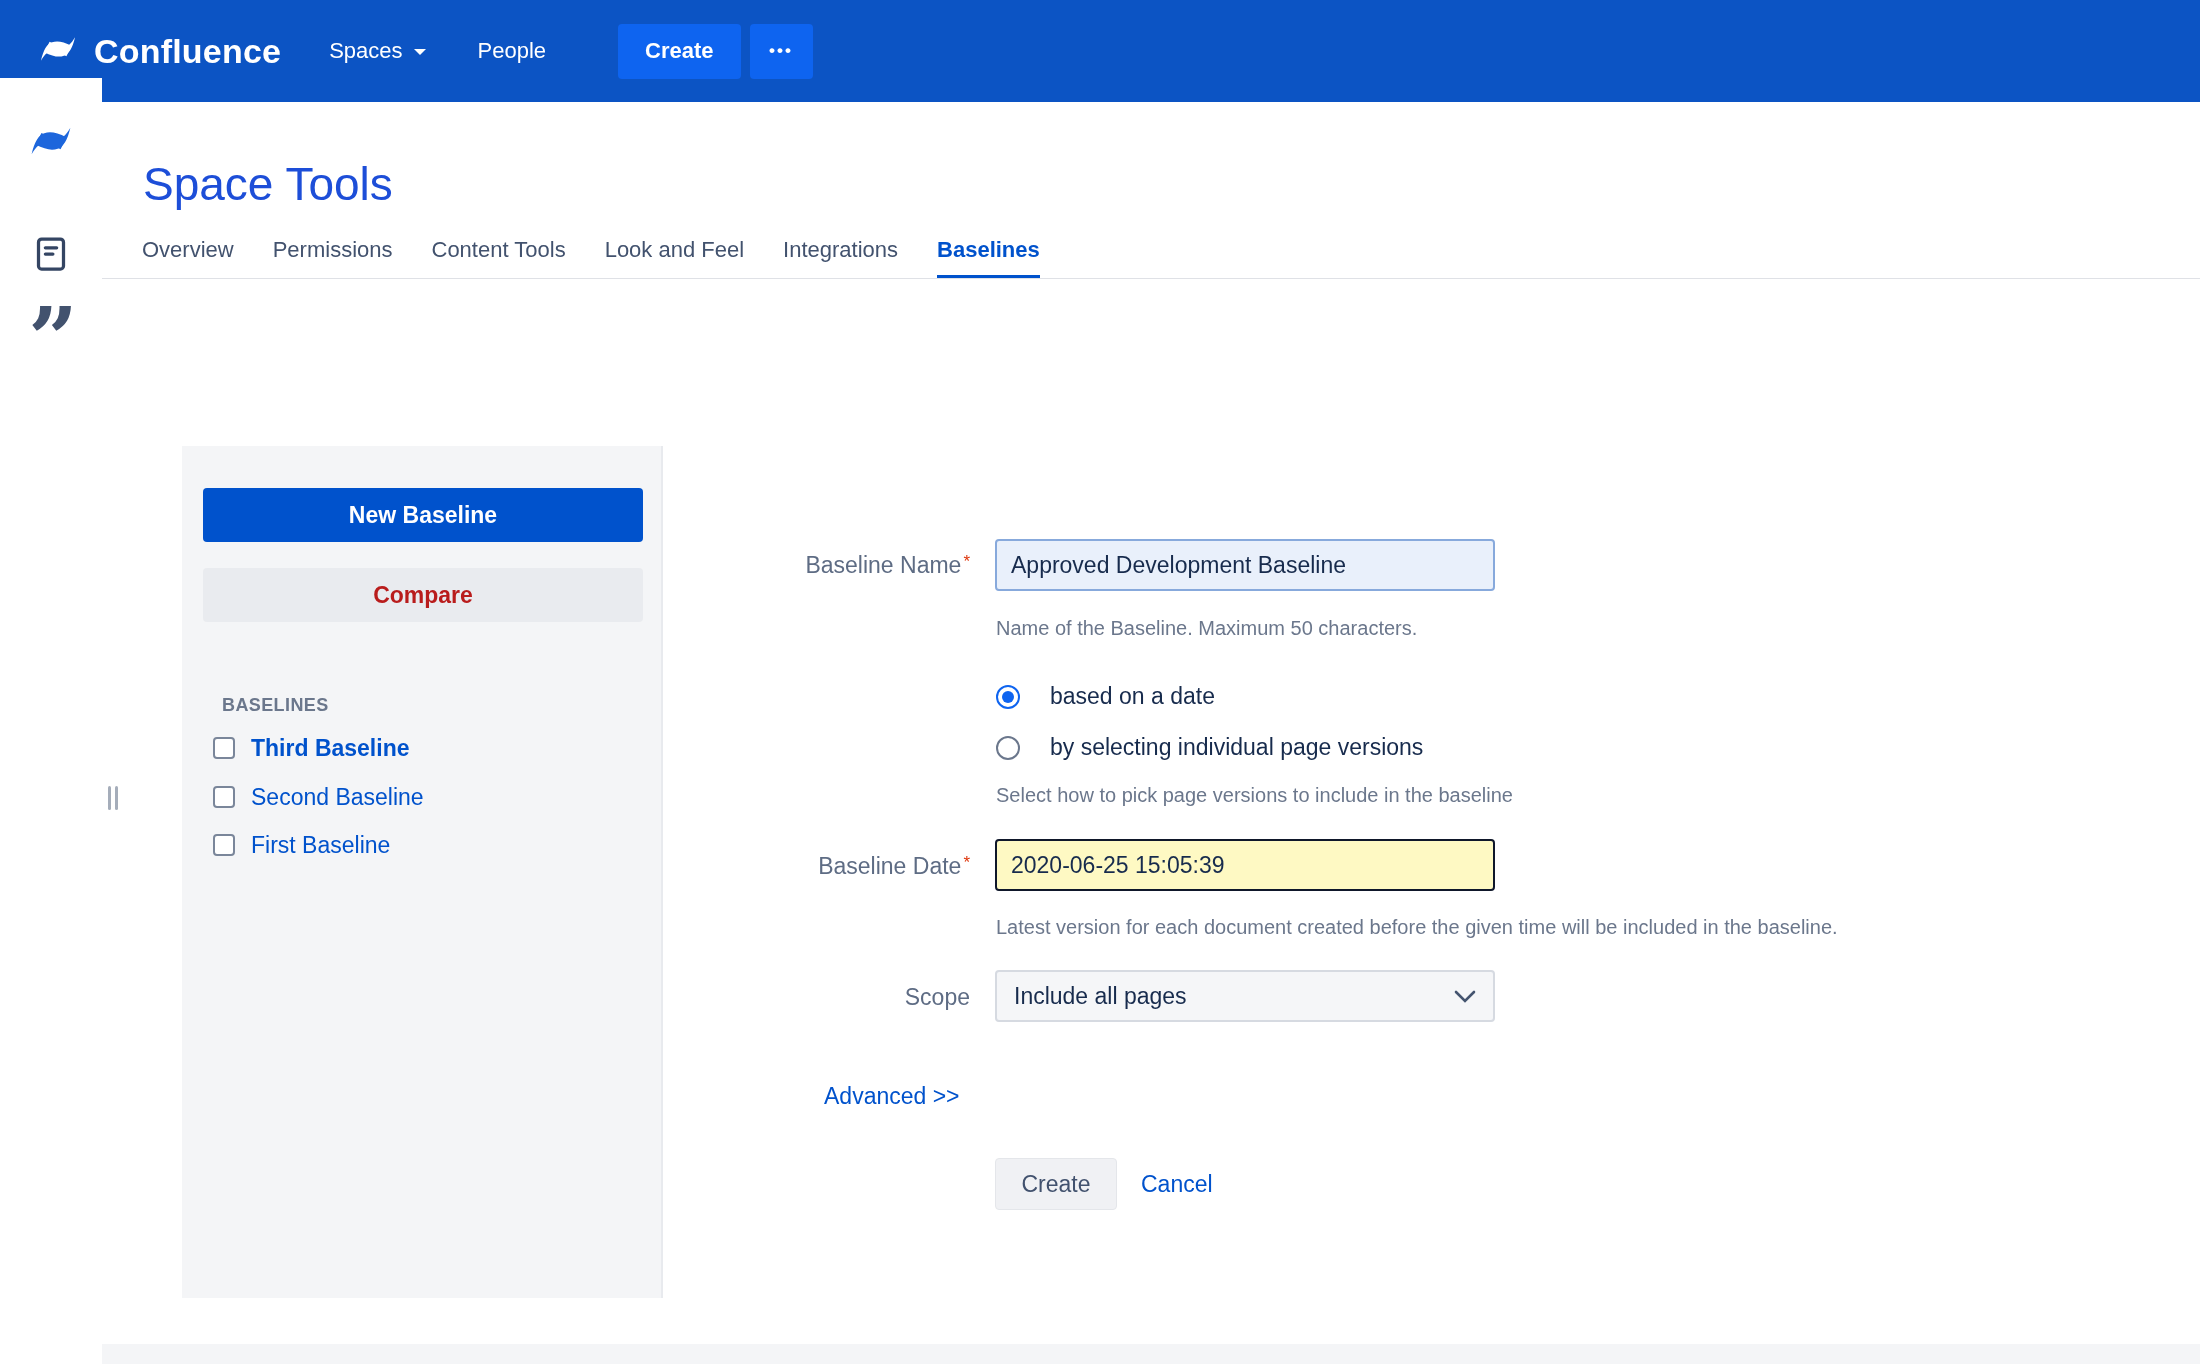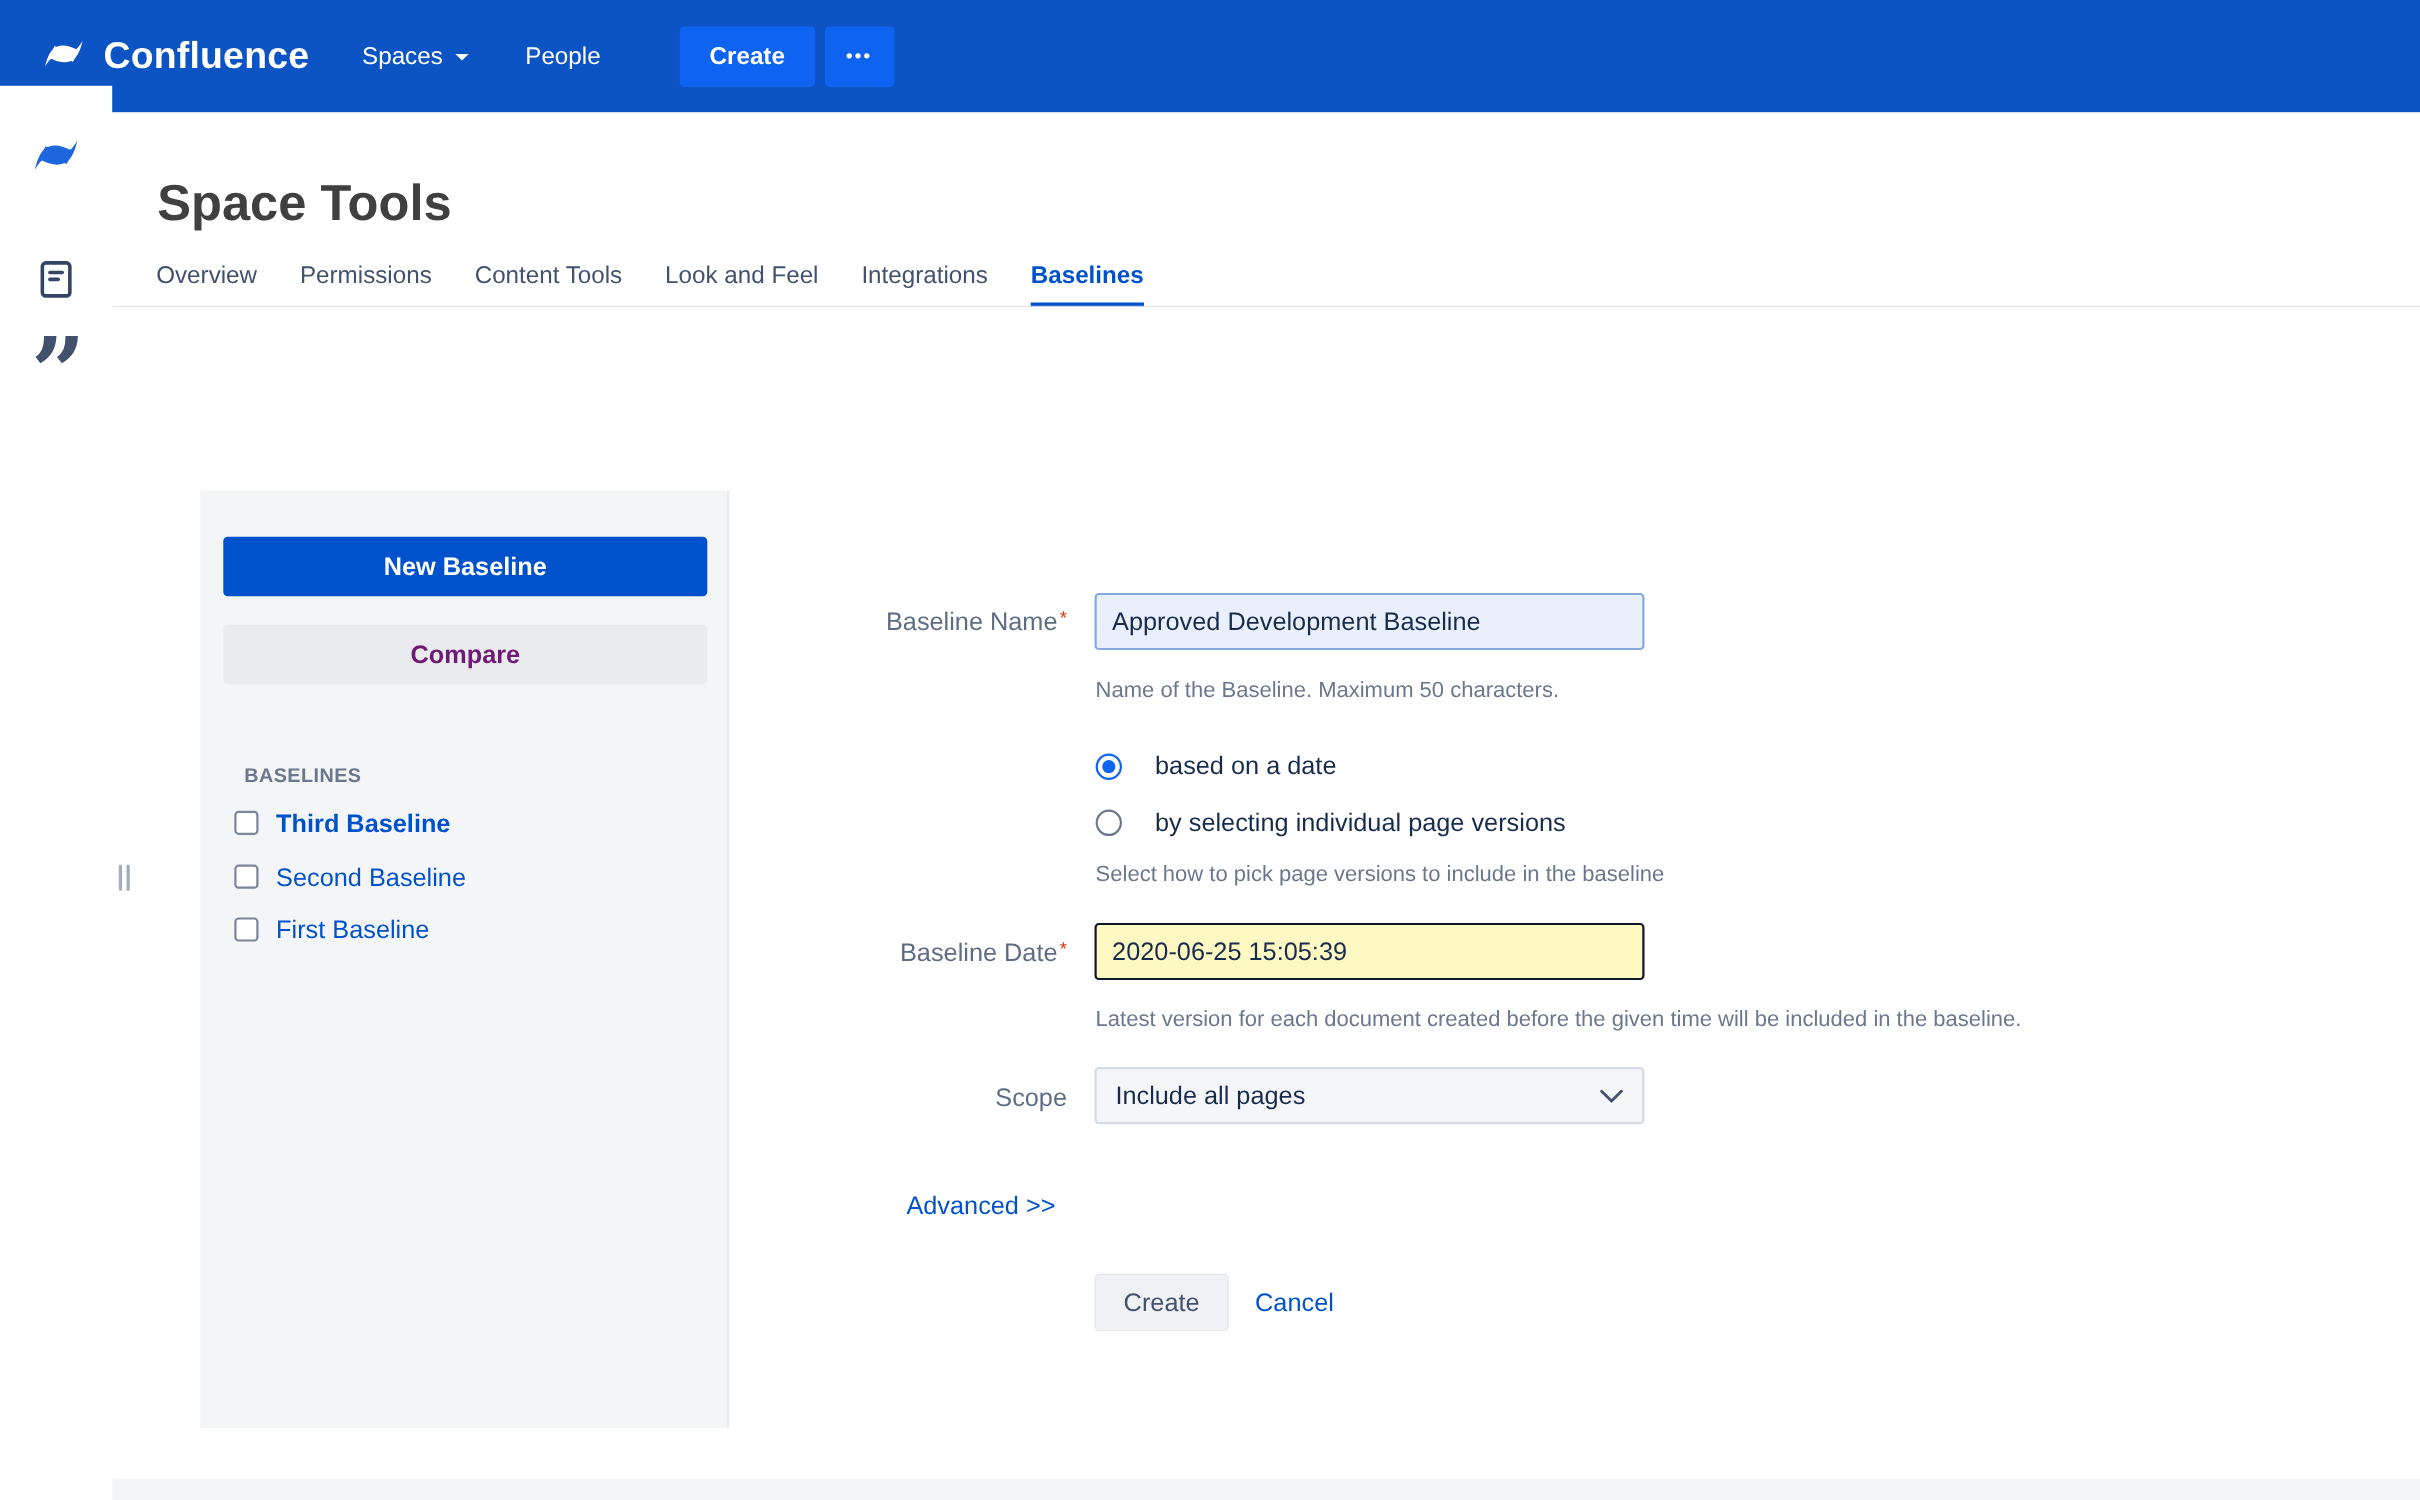--- a/index.html
+++ b/index.html
@@ -25,30 +25,30 @@
   .side-icon.space-logo { top:38px; }
   .side-icon.space-logo svg { width:50px; height:50px; fill:#1D66DC; }
   .side-icon.pages { top:156px; }
   .side-icon.pages svg { width:40px; height:40px; stroke:#344563; fill:none; stroke-width:2.6; stroke-linecap:round; }
   .side-icon.quotes { top:218px; height:80px; align-items:flex-start; }
   .quote-glyph { font-family:"DejaVu Serif", serif; font-weight:700; font-size:86px; line-height:86px; color:#42526E; letter-spacing:-4px; }
   .resize-handle { position:absolute; left:108px; top:786px; display:flex; gap:4px; cursor:col-resize; }
   .resize-handle i { display:block; width:3px; height:24px; background:#A5ADBA; border-radius:2px; }
 
   
-  .page-title { position:absolute; left:143px; top:126px; font-size:46px; font-weight:700; color:#404040; }
+  .page-title { position:absolute; left:143px; top:126px; font-size:46px; font-weight:400; color:#1d4ed8; }
   .tabs { position:absolute; left:142px; top:237px; display:flex; gap:39px; font-size:22px; color:#42526E; }
   .tab { padding-bottom:12px; border-bottom:4px solid transparent; cursor:pointer; line-height:26px; }
   .tab.active { color:#0052CC; font-weight:600; border-bottom-color:#0052CC; }
   .tabs-rule { position:absolute; left:102px; right:0; top:278px; height:1px; background:#DFE1E6; }
 
   
   .panel { position:absolute; left:182px; top:446px; width:481px; height:852px; background:#F4F5F7; border-right:2px solid #E8EAEE; }
   .btn-new { position:absolute; left:21px; top:42px; width:440px; height:54px; background:#0052CC; color:#fff; font-size:23px; font-weight:700; border:none; border-radius:4px; font-family:inherit; cursor:pointer; }
-  .btn-compare { position:absolute; left:21px; top:122px; width:440px; height:54px; background:#E9EBEF; color:#701a75; font-size:23px; font-weight:700; border:none; border-radius:4px; font-family:inherit; cursor:default; }
+  .btn-compare { position:absolute; left:21px; top:122px; width:440px; height:54px; background:#E9EBEF; color:#b91c1c; font-size:23px; font-weight:700; border:none; border-radius:4px; font-family:inherit; cursor:default; }
   .panel-heading { position:absolute; left:40px; top:249px; font-size:18px; font-weight:700; color:#6B778C; letter-spacing:.4px; }
   .baseline-item { position:absolute; left:31px; height:30px; display:flex; align-items:center; gap:16px; }
   .baseline-item.r0 { top:287px; }
   .baseline-item.r1 { top:336px; }
   .baseline-item.r2 { top:384px; }
   .checkbox { width:22px; height:22px; border:2px solid #7A869A; border-radius:4px; background:#fff; cursor:pointer; flex:none; }
   .baseline-link { font-size:23px; color:#0052CC; cursor:pointer; }
   .baseline-link.emph { font-weight:700; }
 
   

